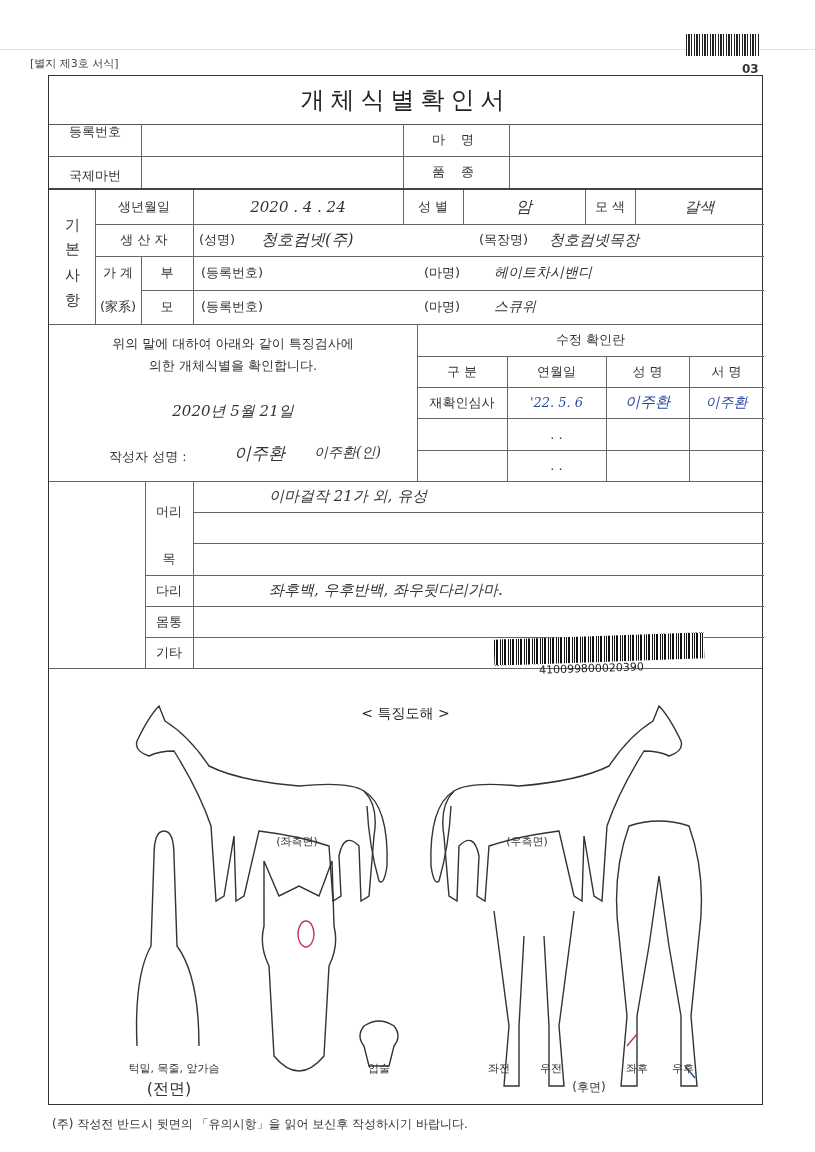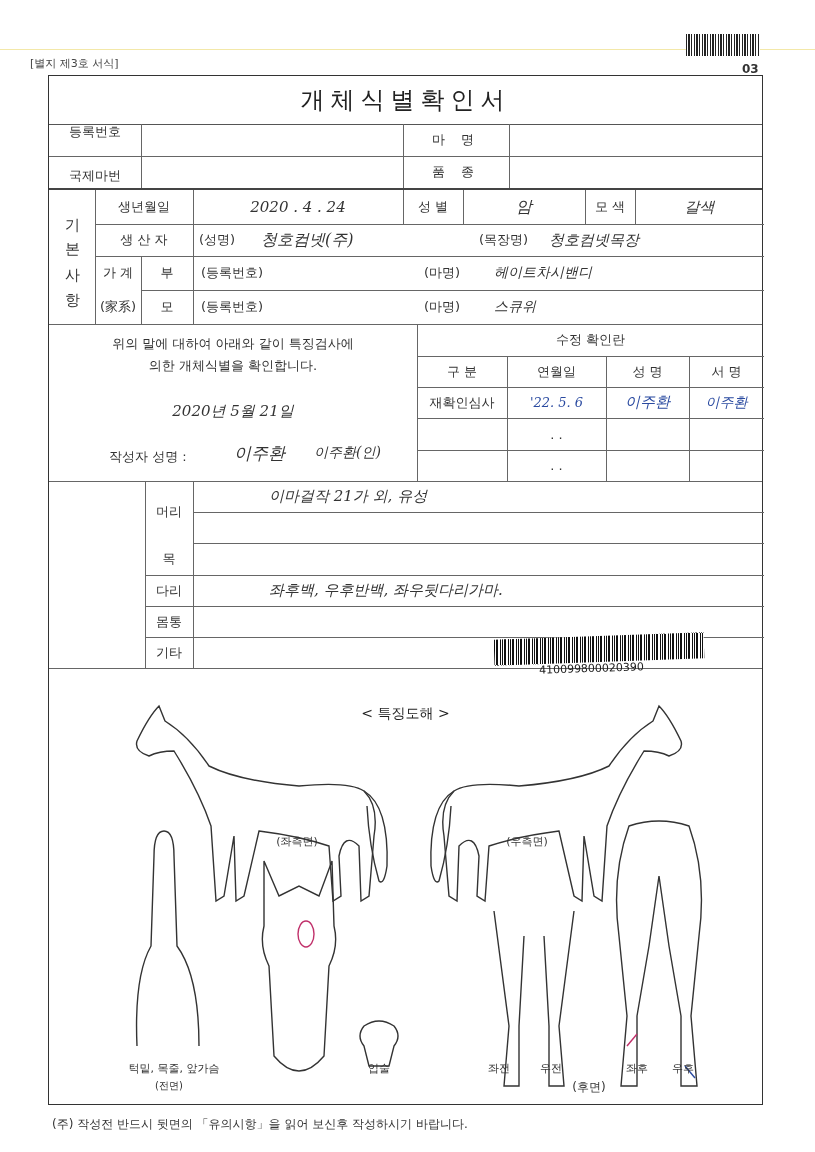--- a/index.html
+++ b/index.html
@@ -160,21 +160,21 @@
   </svg>
   <svg style="left:560px;top:740px" width="100" height="280" viewBox="0 0 100 280" fill="none" stroke="#333" stroke-width="1.4">
     <path d="M20 10 Q50 0 80 10 Q98 60 90 120 L82 200 L88 270 L72 270 L72 200 L60 130 L50 60 L40 130 L28 200 L28 270 L12 270 L18 200 L10 120 Q2 60 20 10 Z"></path>
     <path d="M18 230 L28 218" stroke="#c0306a"></path>
     <path d="M76 250 L86 262" stroke="#2a4aa0"></path>
   </svg>
 
   <div class="lbl" style="left:218px;top:758px;width:60px">(좌측면)</div>
   <div class="lbl" style="left:448px;top:758px;width:60px">(우측면)</div>
   <div class="lbl" style="left:60px;top:985px;width:130px">턱밑, 목줄, 앞가슴</div>
-  <div class="lbl" style="left:90px;top:1003px;width:60px;font-size:10px">(전면)</div>
+  <div class="lbl" style="left:90px;top:1003px;width:60px;font-size:16px">(전면)</div>
   <div class="lbl" style="left:310px;top:985px;width:40px">입술</div>
   <div class="lbl" style="left:430px;top:985px;width:40px">좌전</div>
   <div class="lbl" style="left:482px;top:985px;width:40px">우전</div>
   <div class="lbl" style="left:568px;top:985px;width:40px">좌후</div>
   <div class="lbl" style="left:614px;top:985px;width:40px">우후</div>
   <div class="lbl" style="left:510px;top:1003px;width:60px;font-size:12px">(후면)</div>
 </div>
 
 <div class="note">(주) 작성전 반드시 뒷면의 「유의시항」을 읽어 보신후 작성하시기 바랍니다.</div>
 

